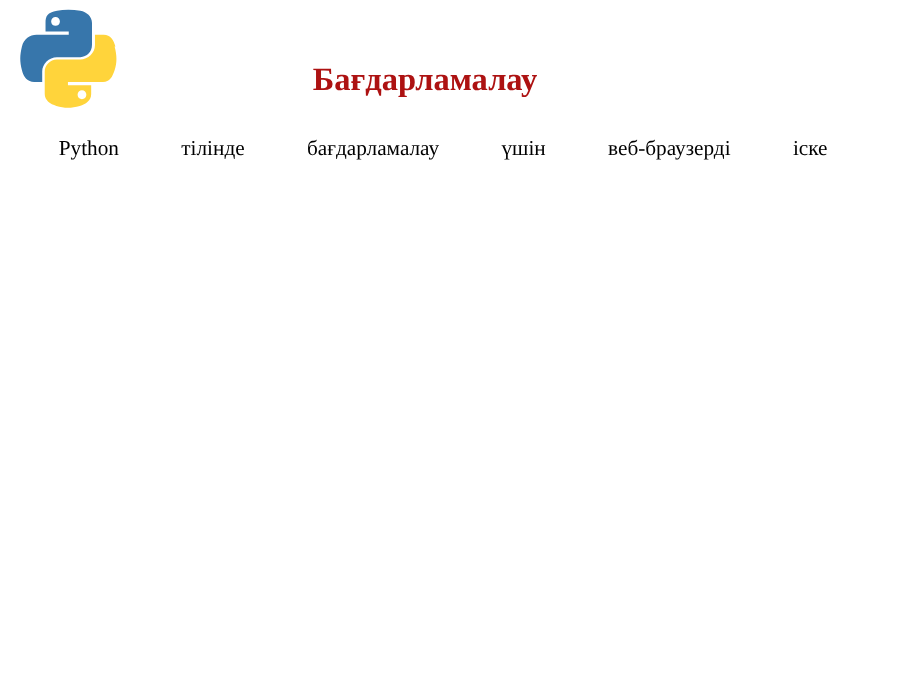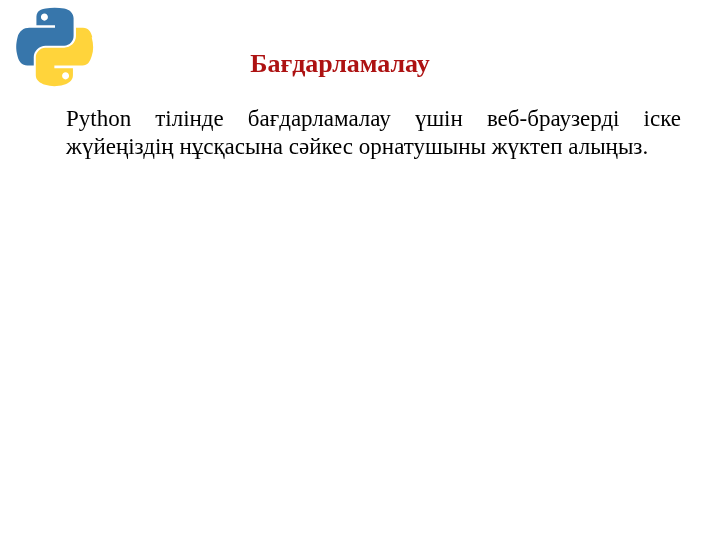--- a/index.html
+++ b/index.html
@@ -28,24 +28,24 @@
     top: 49px;
     width: 480px;
     margin: 0;
     text-align: center;
     font-size: 26px;
     font-weight: bold;
     color: var(--title-color, #AD1212);
   }
   .body-text {
     position: absolute;
-    left: 66px;
+    left: 47px;
     top: 105px;
     width: 615px;
-    font-size: 23px;
+    font-size: 17px;
     line-height: 28px;
     color: var(--body-color, #000000);
   }
   .line {
     text-align: justify;
     text-align-last: justify;
   }
   .line.last {
     text-align: justify;
     text-align-last: left;
@@ -62,16 +62,15 @@
 
   <svg class="logo" viewBox="0 0 128 128" aria-hidden="true">
     <path fill="var(--python-blue, #3776AB)" d="M49.33 62h29.159C86.606 62 93 55.132 93 46.981V19.183c0-7.912-6.632-13.856-14.555-15.176-5.014-.835-10.195-1.215-15.187-1.191-4.99.023-9.612.448-13.805 1.191C37.098 6.188 35 10.758 35 19.183V30h29v4H23.776c-8.484 0-15.914 5.108-18.237 14.811-2.681 11.12-2.8 18.063 0 29.677C7.614 87.127 12.569 93 20.825 93h10.011V79.981C30.836 70.35 39.167 62 49.33 62zm-1.838-39.11c-3.026 0-5.478-2.479-5.478-5.545 0-3.079 2.451-5.581 5.478-5.581 3.015 0 5.479 2.502 5.479 5.581-.001 3.066-2.465 5.545-5.479 5.545z"></path>
     <path fill="var(--python-yellow, #FFD43B)" d="M122.281 48.811c-2.098-8.448-6.103-14.811-14.599-14.811h-10.95v12.981C96.732 57.031 88.194 65 78.176 65H49.016C40.79 65 34 72.047 34 80.299v27.798c0 7.912 6.88 12.566 14.599 14.836 9.244 2.715 18.11 3.207 29.16 0 7.349-2.129 14.241-6.411 14.241-14.836V97h-29v-4h43.759c8.485 0 11.647-5.919 14.599-14.811 3.047-9.156 2.916-17.96-.077-29.378zM80.51 103.439c3.026 0 5.478 2.479 5.478 5.545 0 3.079-2.451 5.581-5.478 5.581-3.015 0-5.479-2.502-5.479-5.581 0-3.066 2.464-5.545 5.479-5.545z"></path>
   </svg>
 
   <h1 class="title">Бағдарламалау</h1>
 
   <div class="body-text">
     <div class="line">Python тілінде бағдарламалау үшін веб-браузерді іске</div>
-    <div class="line last">жүйеңіздің нұсқасына сәйкес орнатушыны жүктеп алыңыз.</div>
   </div>
 
 </div>
 
 </body></html>

